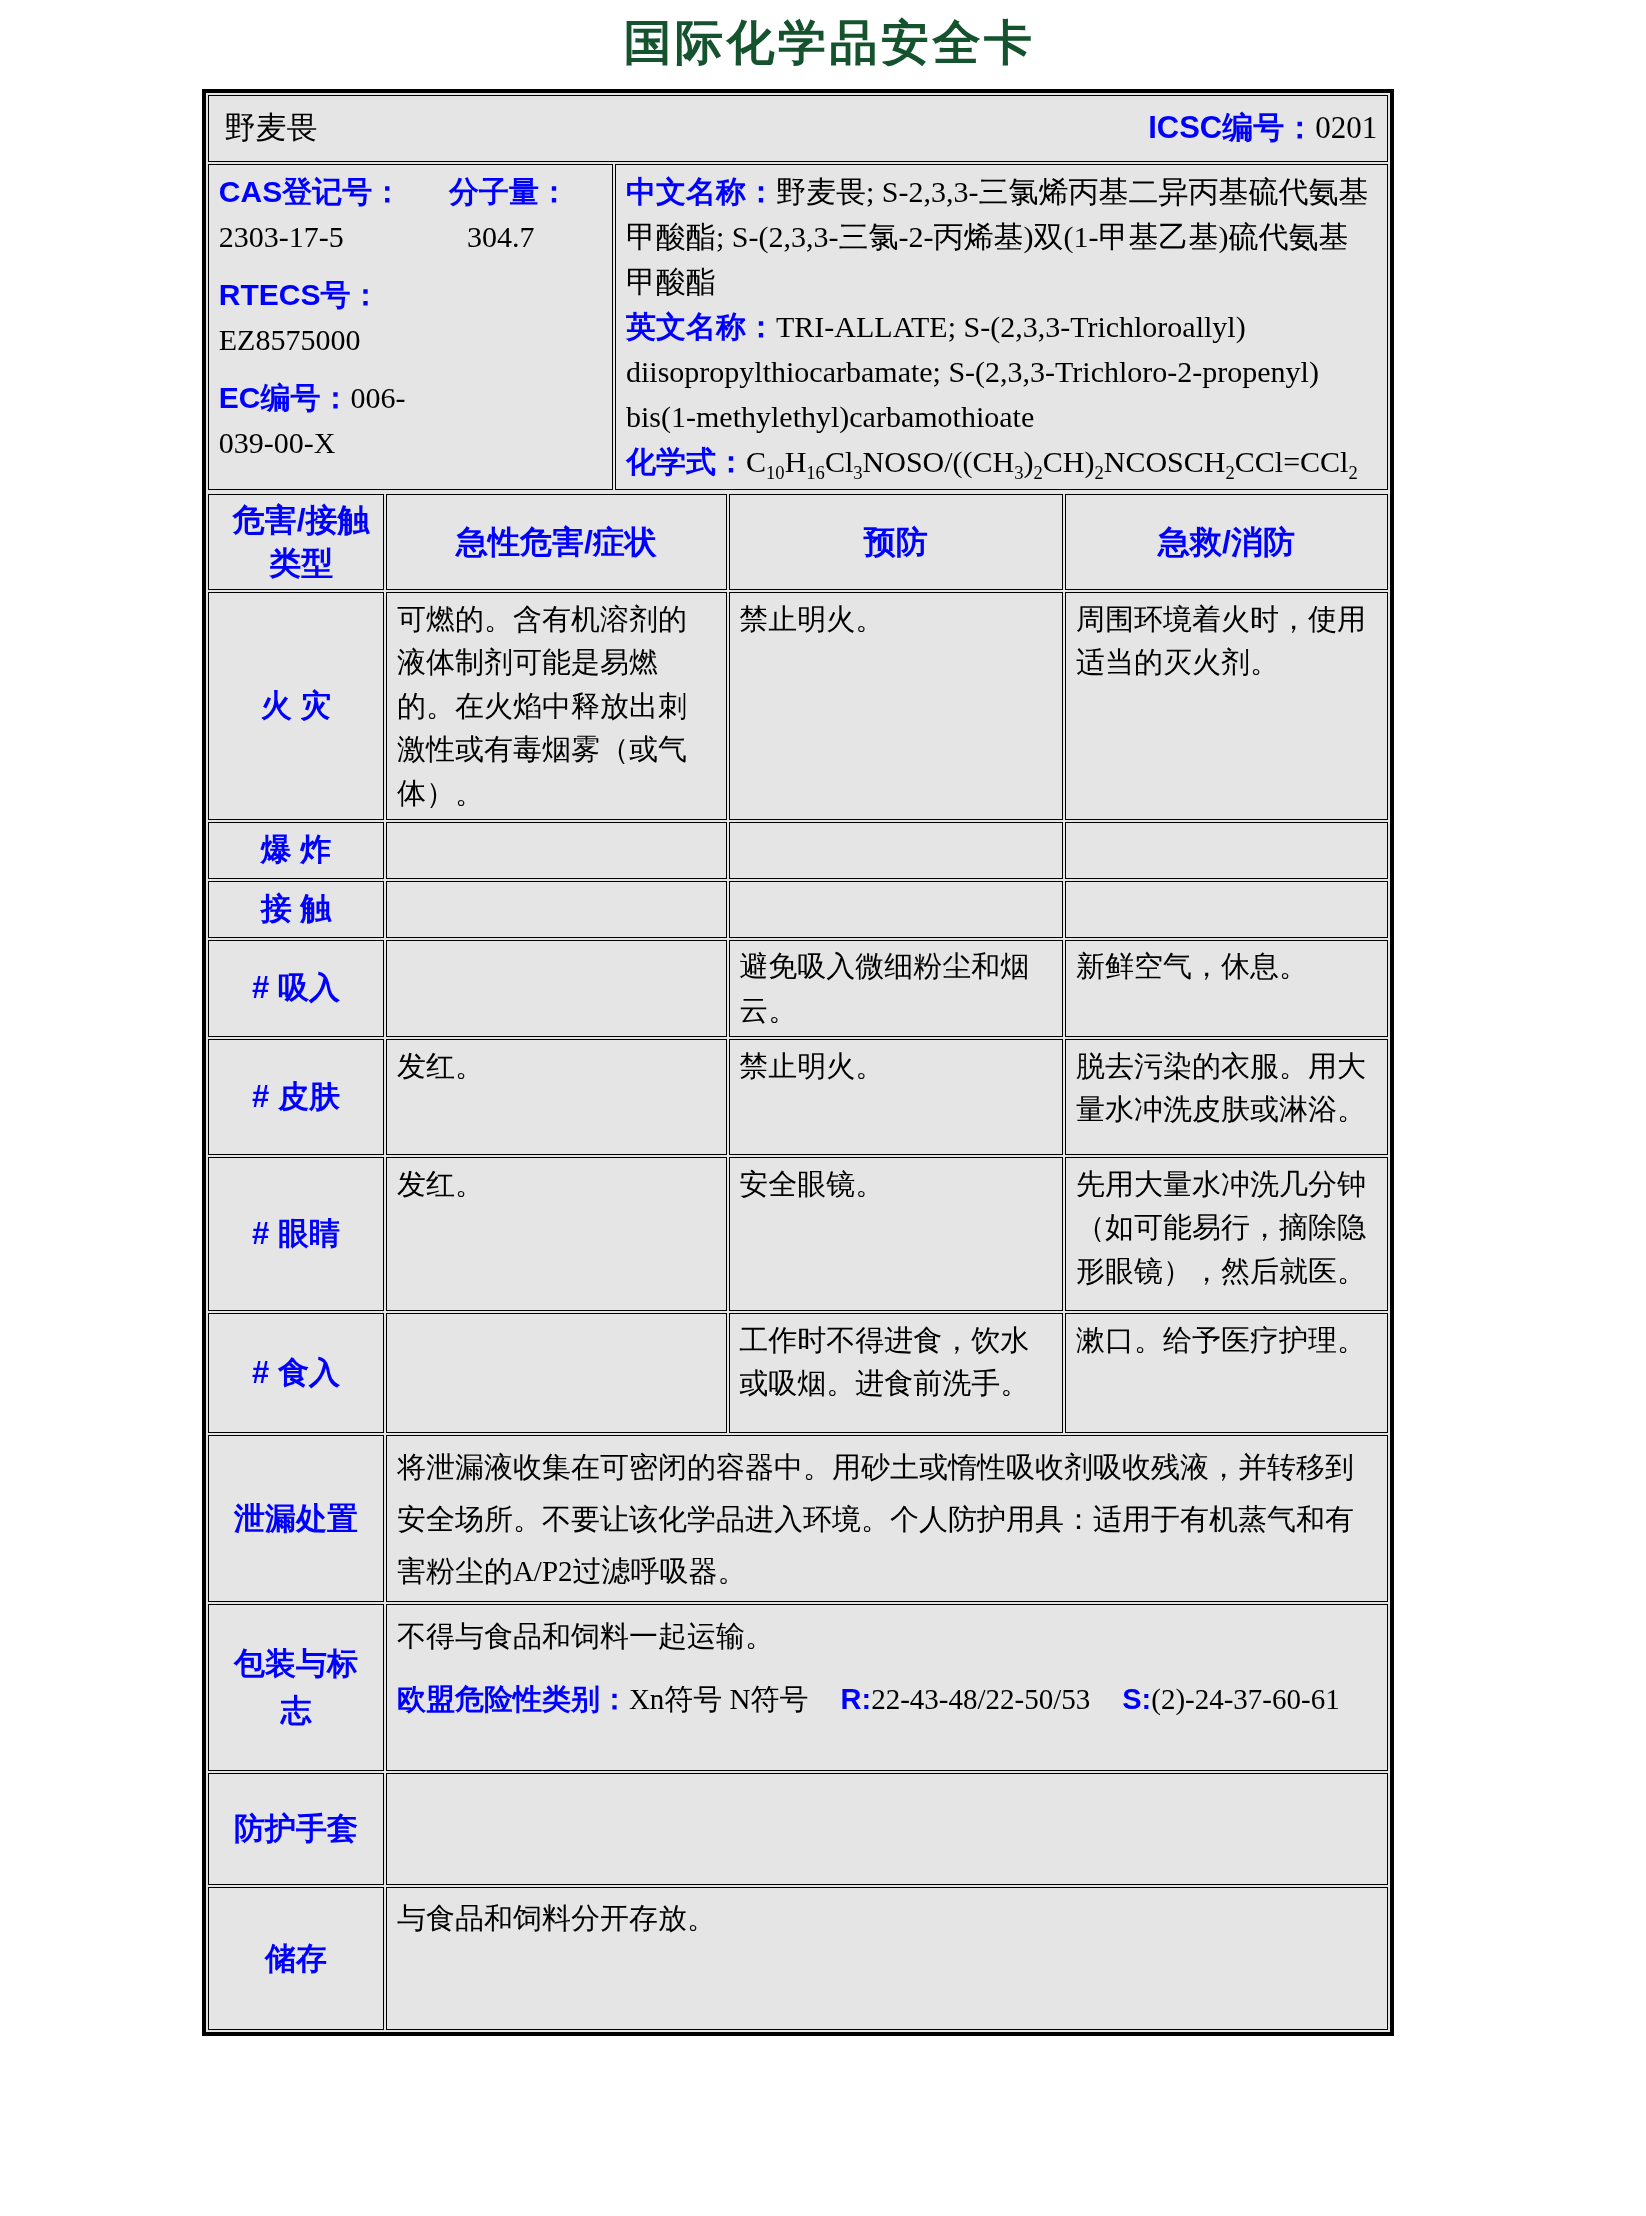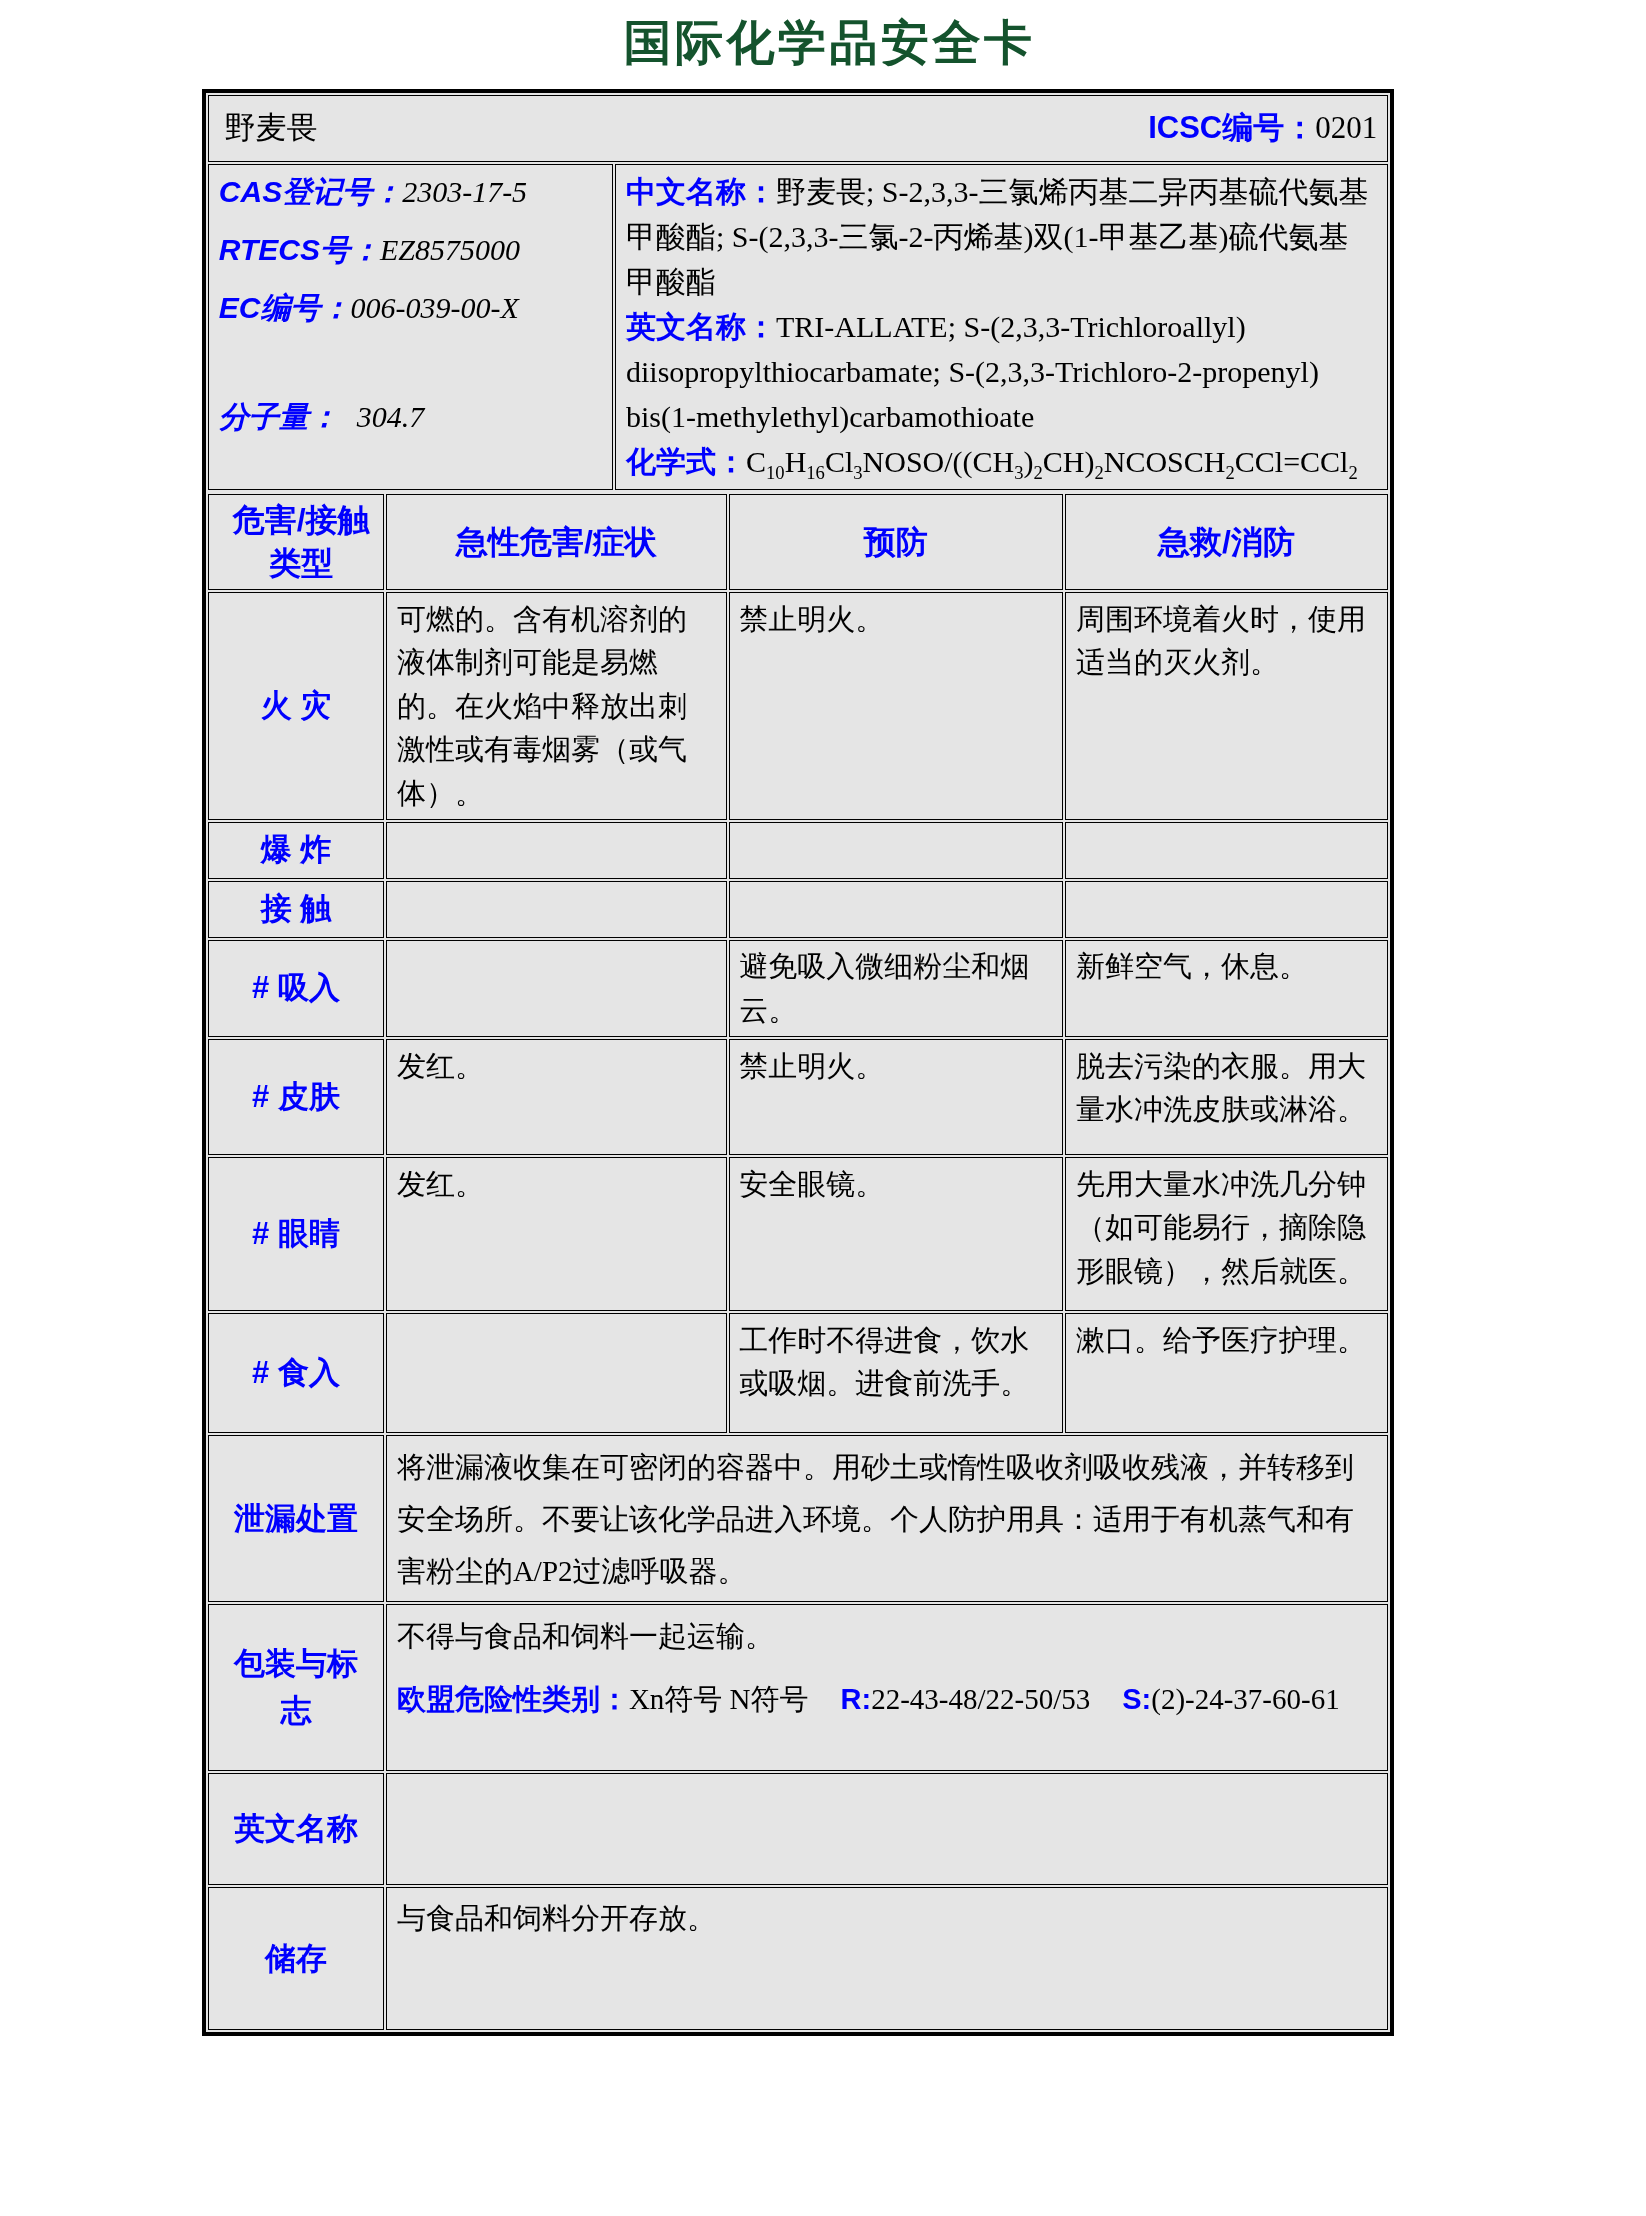--- a/index.html
+++ b/index.html
@@ -40,21 +40,21 @@
   .blue{
     color:#0000fe;
     font-family:"Liberation Sans","DejaVu Sans",sans-serif;
     font-weight:bold;
   }
   
   .name-cell{height:67px;vertical-align:middle;font-size:31px;padding-left:15.4px;}
   .name-flex{display:flex;justify-content:space-between;align-items:center;}
   .icsc span.num{font-family:"Liberation Serif","DejaVu Serif",serif;font-weight:normal;color:#000;}
   .ids-cell{height:279px;}
-  .ids-wrap{display:flex;flex-direction:column;justify-content:space-between;min-height:270px;font-style:italic;}
+  .ids-wrap{display:flex;flex-direction:row;justify-content:space-between;min-height:270px;}
   .ids-top div{margin-bottom:12.6px;}
   .ids-cell,.names-cell{font-size:30px;}
   .names-cell div{margin:0;}
   sub{font-size:0.62em;line-height:0;}
   
   .hdr td{vertical-align:middle;text-align:center;font-size:32px;height:90px;}
   .hdr .first{white-space:pre-line;line-height:1.35;padding-left:20px;}
   .label-cell{
     text-align:center;vertical-align:middle;
     font-size:31px;
@@ -189,21 +189,21 @@
 
     <tr class="h-packaging">
       <td class="blue label-cell">包装与标志</td>
       <td colspan="3" class="pack">
         <p>不得与食品和饲料一起运输。</p>
         <p><span class="blue">欧盟危险性类别：</span><span>Xn符号 N符号</span><span class="blue seg-gap">R:</span><span>22-43-48/22-50/53</span><span class="blue seg-gap">S:</span><span>(2)-24-37-60-61</span></p>
       </td>
     </tr>
 
     <tr class="h-emergency">
-      <td class="blue label-cell">英文名称</td>
+      <td class="blue label-cell">防护手套</td>
       <td colspan="3" class="wide-content"></td>
     </tr>
 
     <tr class="h-storage">
       <td class="blue label-cell">储存</td>
       <td colspan="3" class="wide-content">与食品和饲料分开存放。</td>
     </tr>
   </tbody>
     </table>
 </div>

